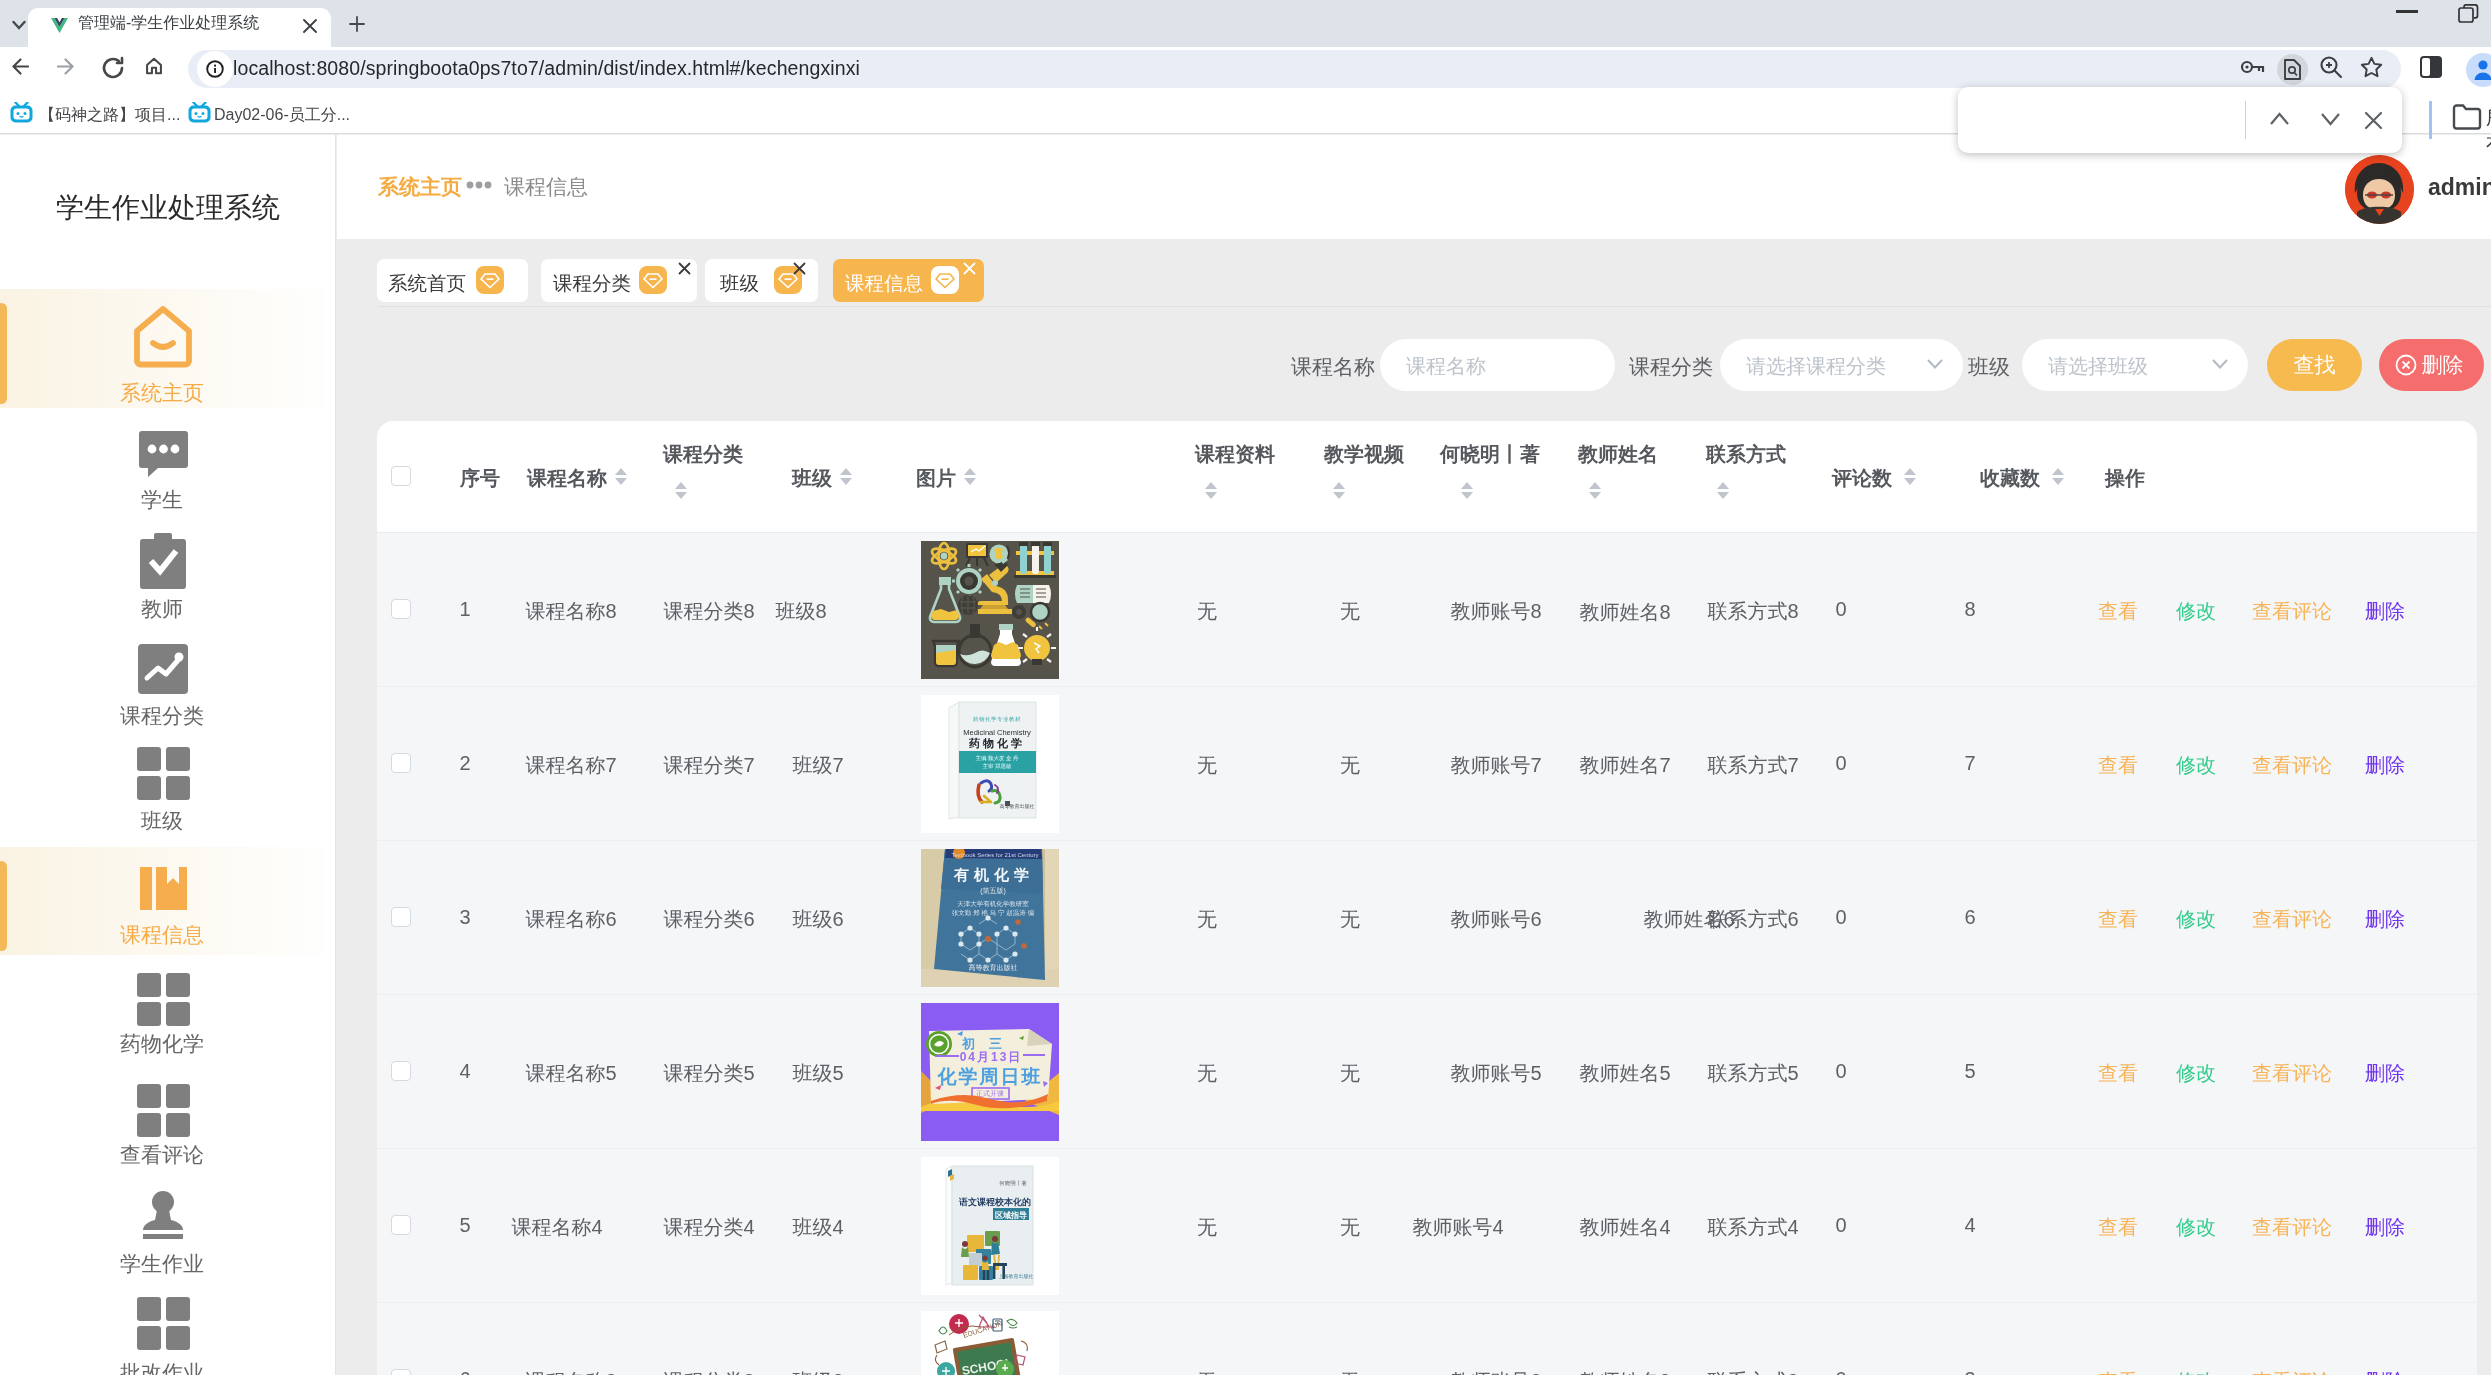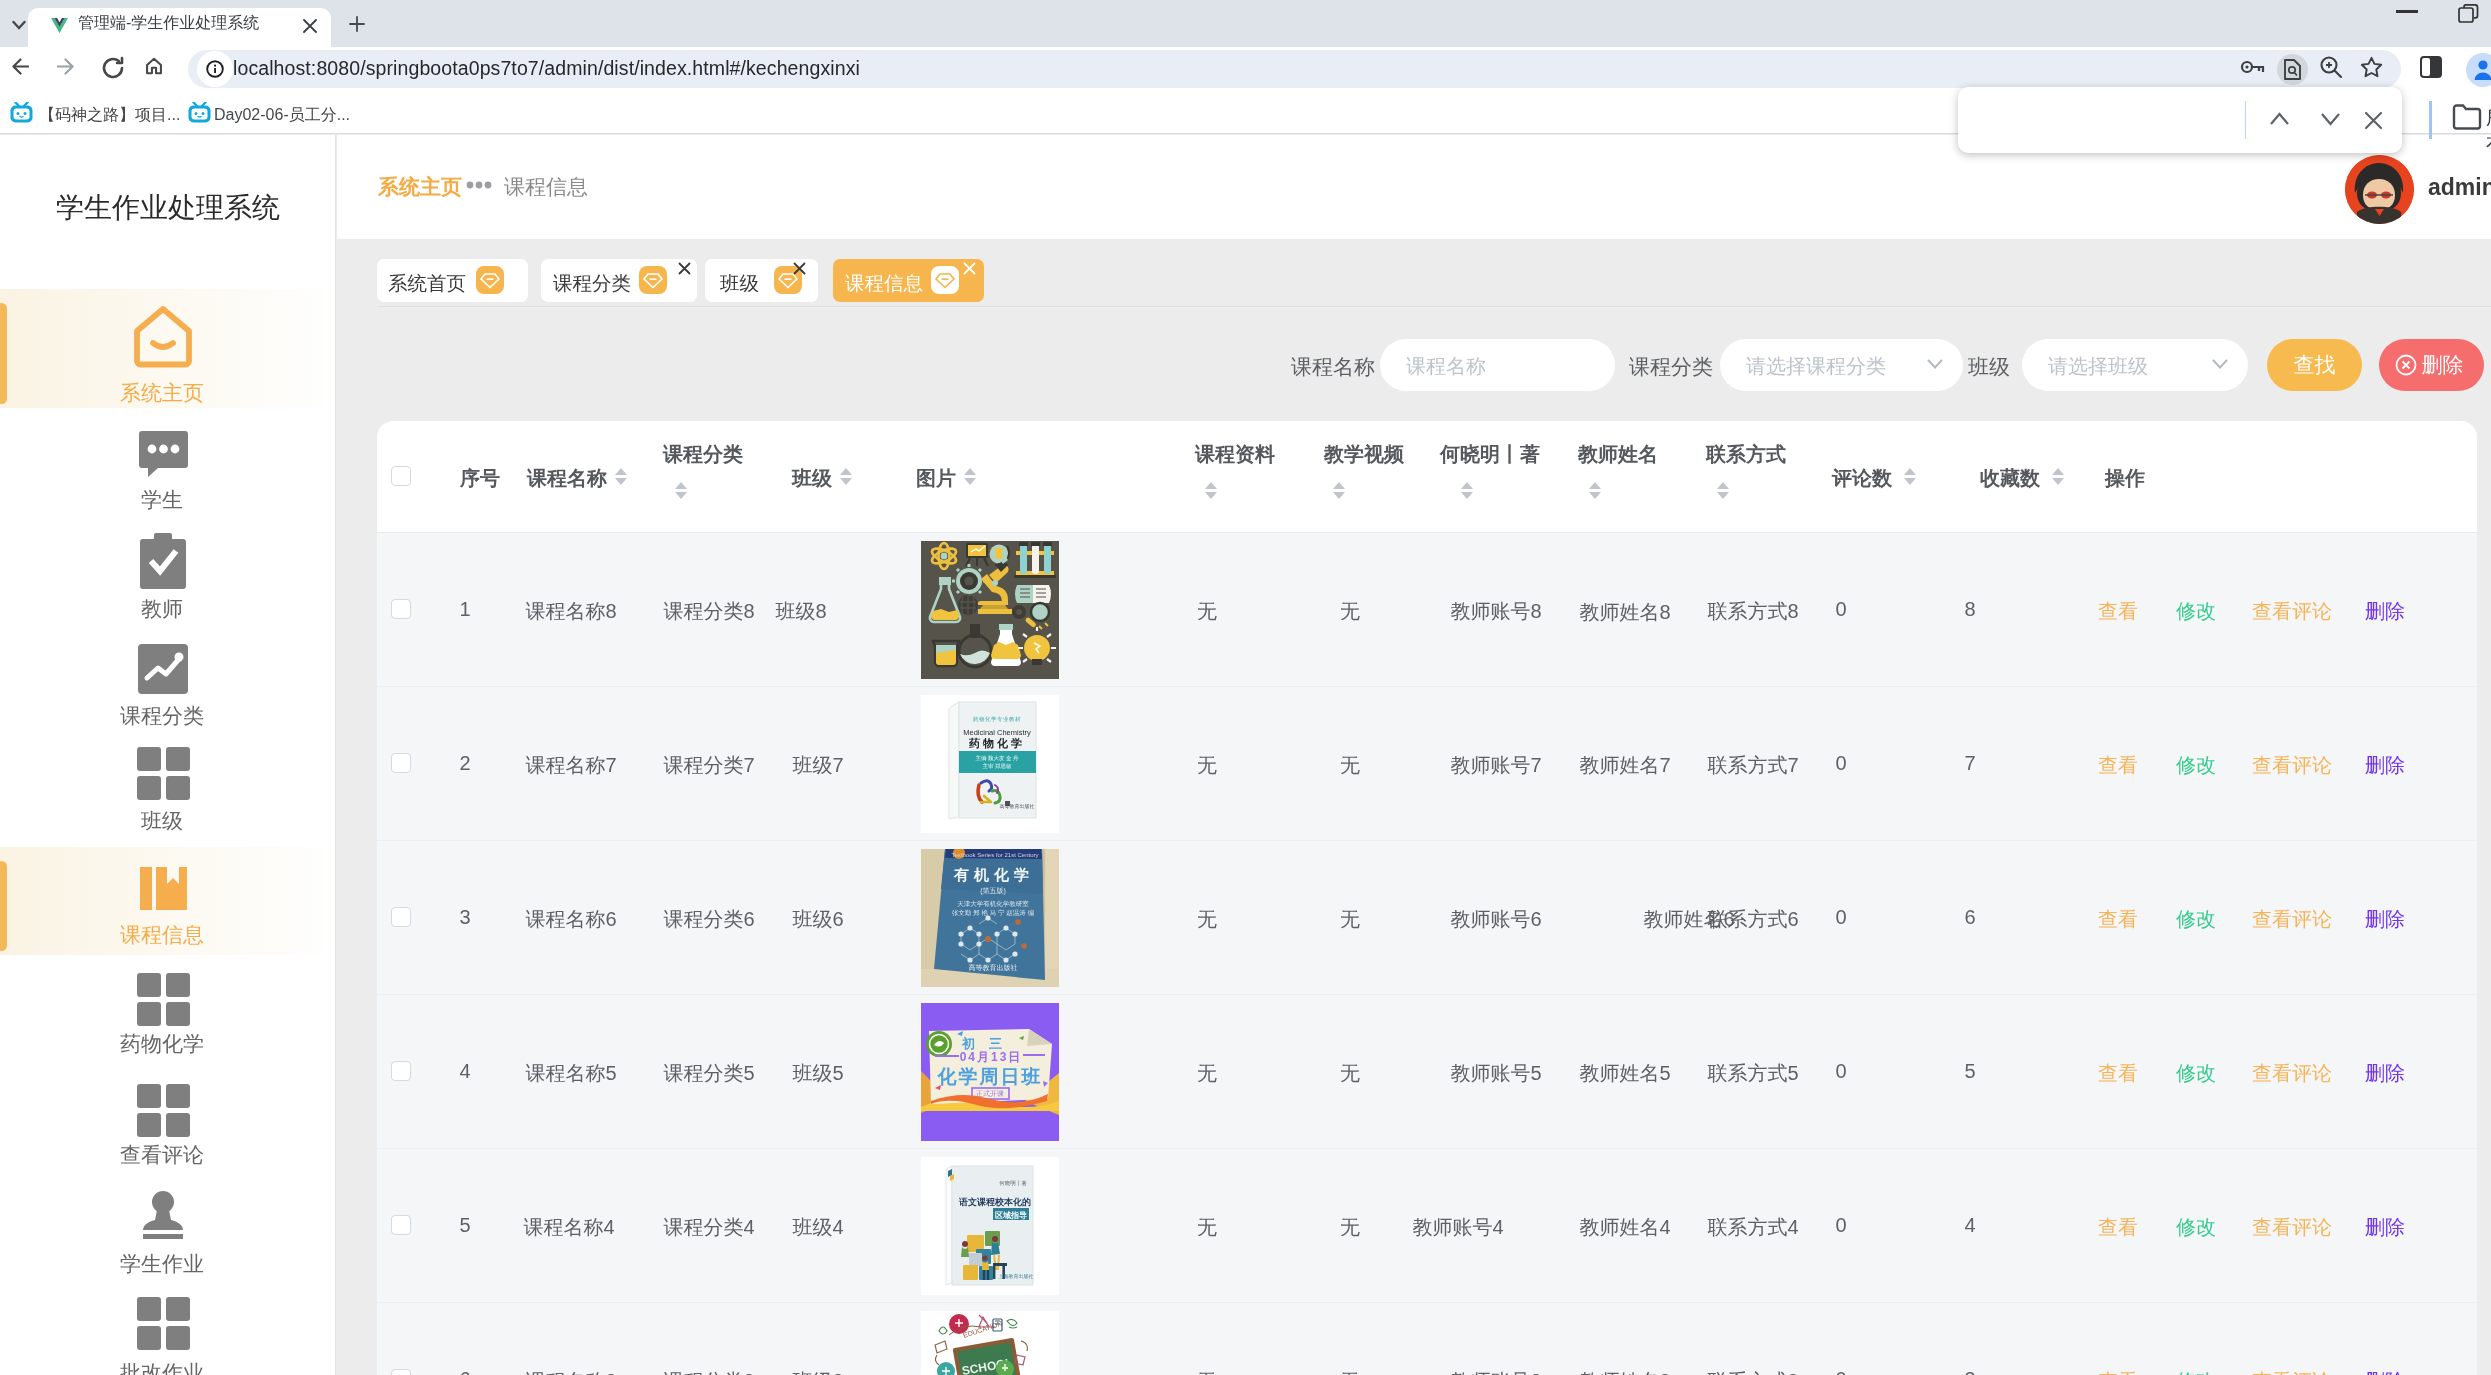--- a/index.html
+++ b/index.html
@@ -633,21 +633,21 @@
 <div class="bcell" style="left:1464px;top:65px;transform:translateX(-50%)">0</div>
 <div class="bcell" style="left:1593px;top:65px;transform:translateX(-50%)">5</div>
 <div class="lnk" style="left:1741px;top:65px;transform:translateX(-50%);color:#f8b357">查看</div>
 <div class="lnk" style="left:1819px;top:65px;transform:translateX(-50%);color:#33cc8c">修改</div>
 <div class="lnk" style="left:1915px;top:65px;transform:translateX(-50%);color:#f8b357">查看评论</div>
 <div class="lnk" style="left:2008px;top:65px;transform:translateX(-50%);color:#7033f0">删除</div>
 </div>
 <div class="row" style="top:1014px">
 <div class="cb" style="left:14px;top:66px"></div>
 <div class="bcell" style="left:88px;top:65px;transform:translateX(-50%)">5</div>
-<div class="bcell" style="left:192px;top:65px;transform:translateX(-50%)">课程名称4</div>
+<div class="bcell" style="left:180px;top:65px;transform:translateX(-50%)">课程名称4</div>
 <div class="bcell" style="left:332px;top:65px;transform:translateX(-50%)">课程分类4</div>
 <div class="bcell" style="left:441px;top:65px;transform:translateX(-50%)">班级4</div>
 <div style="position:absolute;left:544px;top:8px;width:138px;height:138px;overflow:hidden">
           <svg width="138" height="138" viewBox="0 0 138 138">
 <rect width="138" height="138" fill="#fff"></rect>
 <path d="M25 12 L31 9 L31 126 L25 128 Z" fill="#fbfcfc" stroke="#e2e8ea" stroke-width="1"></path>
 <rect x="31" y="9" width="81" height="119" fill="#e9eef0"></rect>
             <rect x="31" y="9" width="81" height="119" fill="none" stroke="#dce2e4" stroke-width="1"></rect>
 <path d="M27 14 l4 -2 v6 l-4 2 Z" fill="#2f6f8f"></path>
             <path d="M29 19 l4 -2 v5 l-4 2 Z" fill="#e8b73a"></path>

